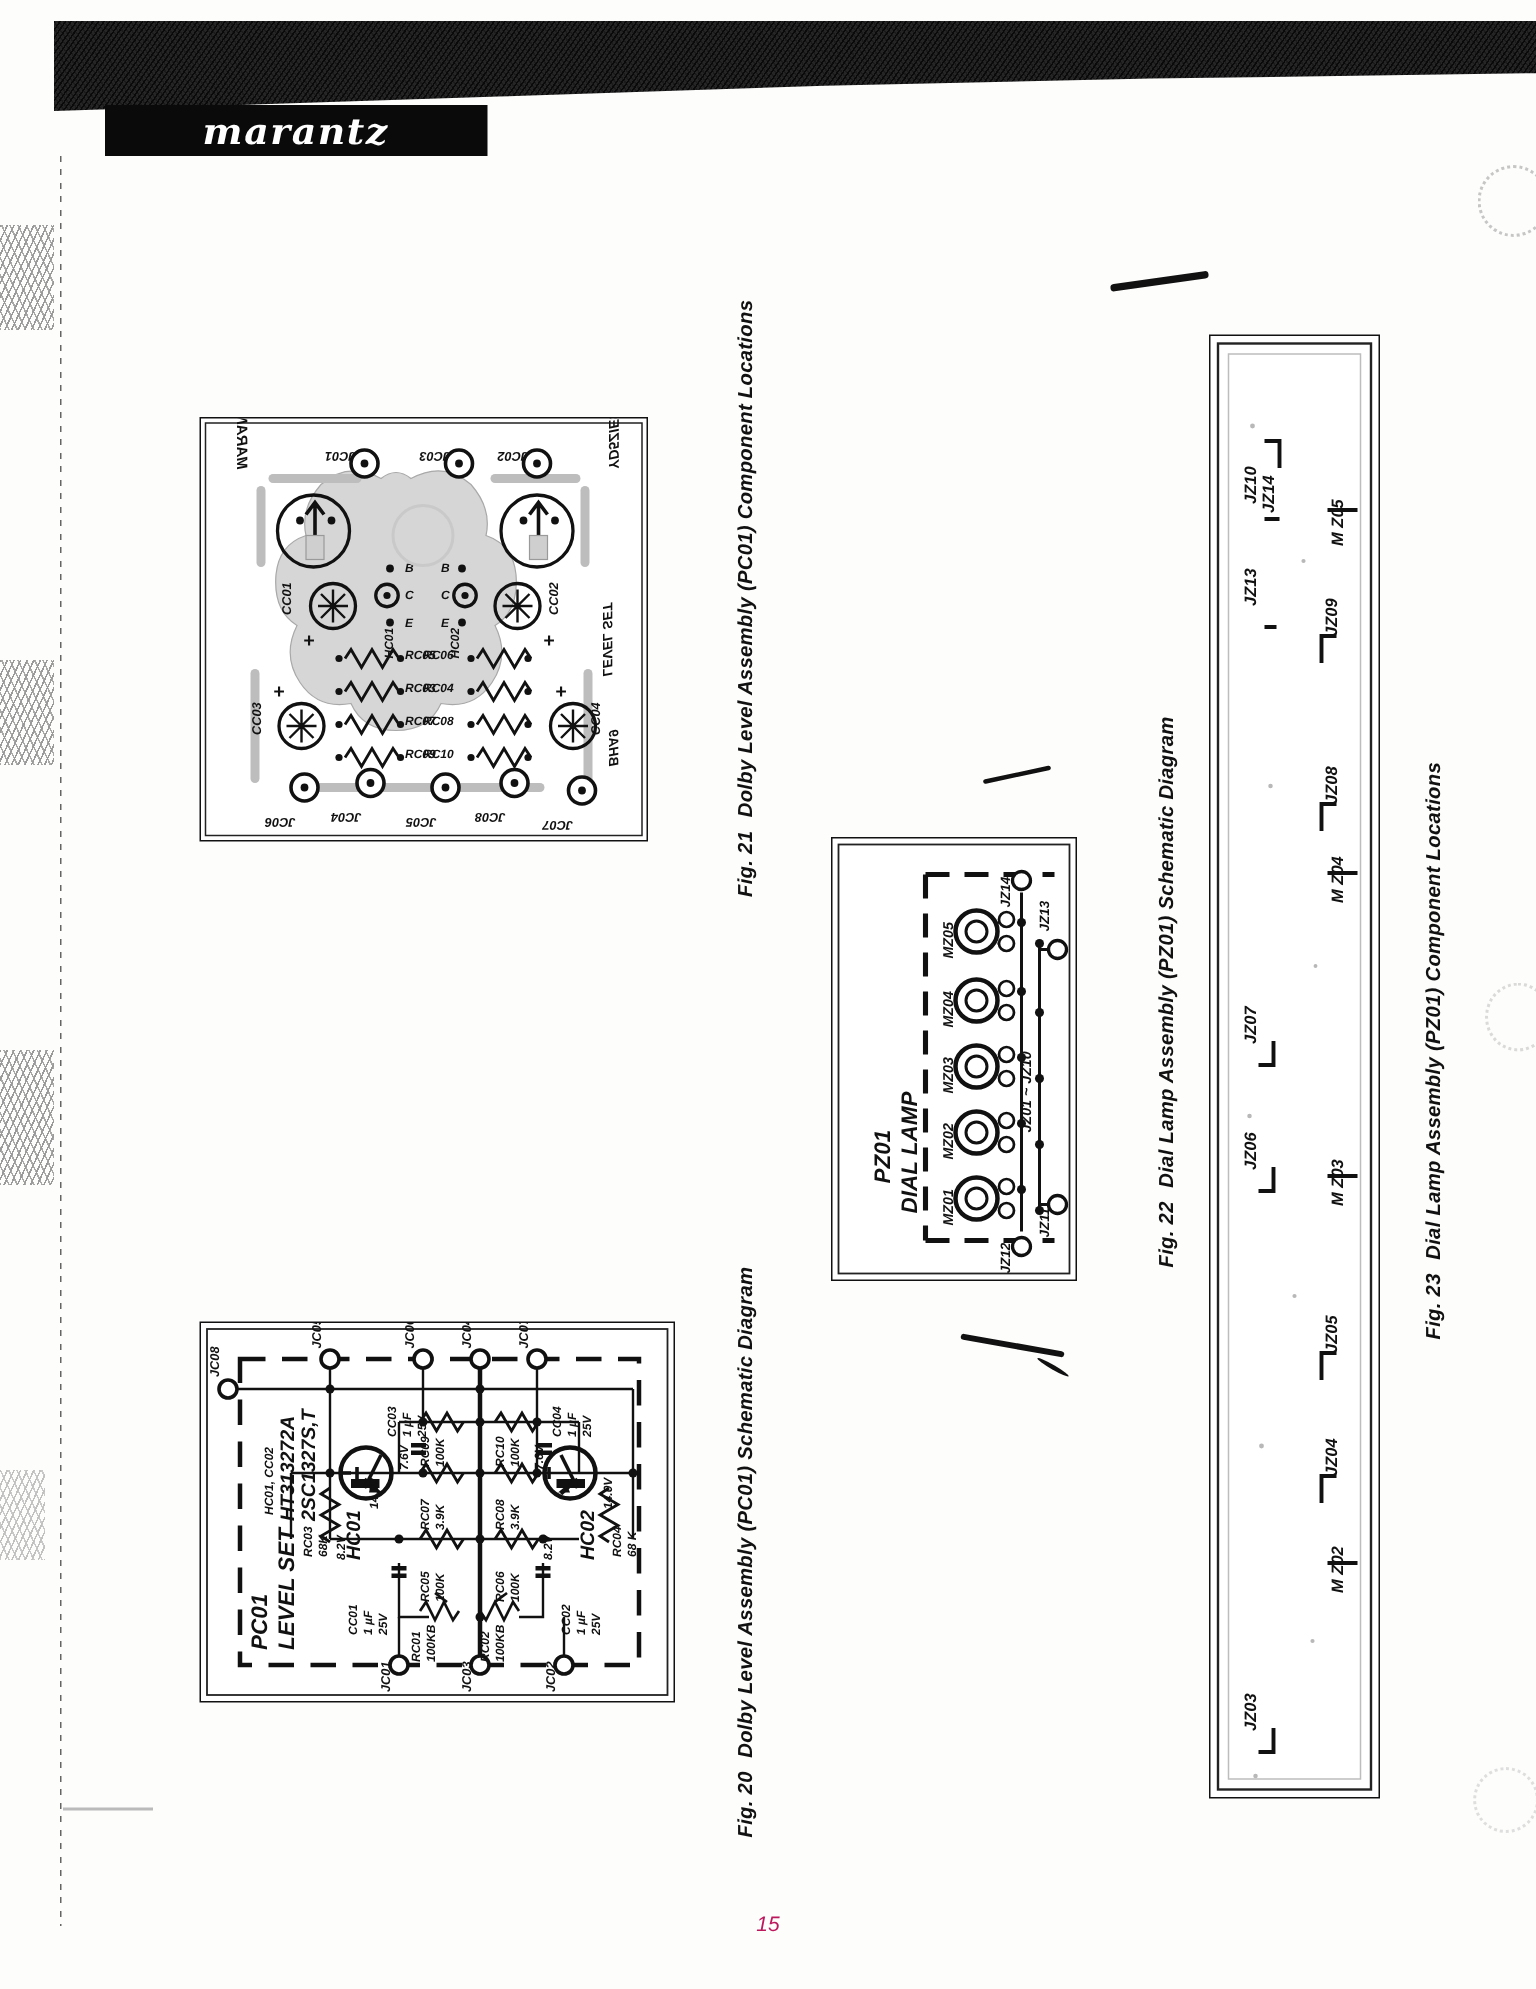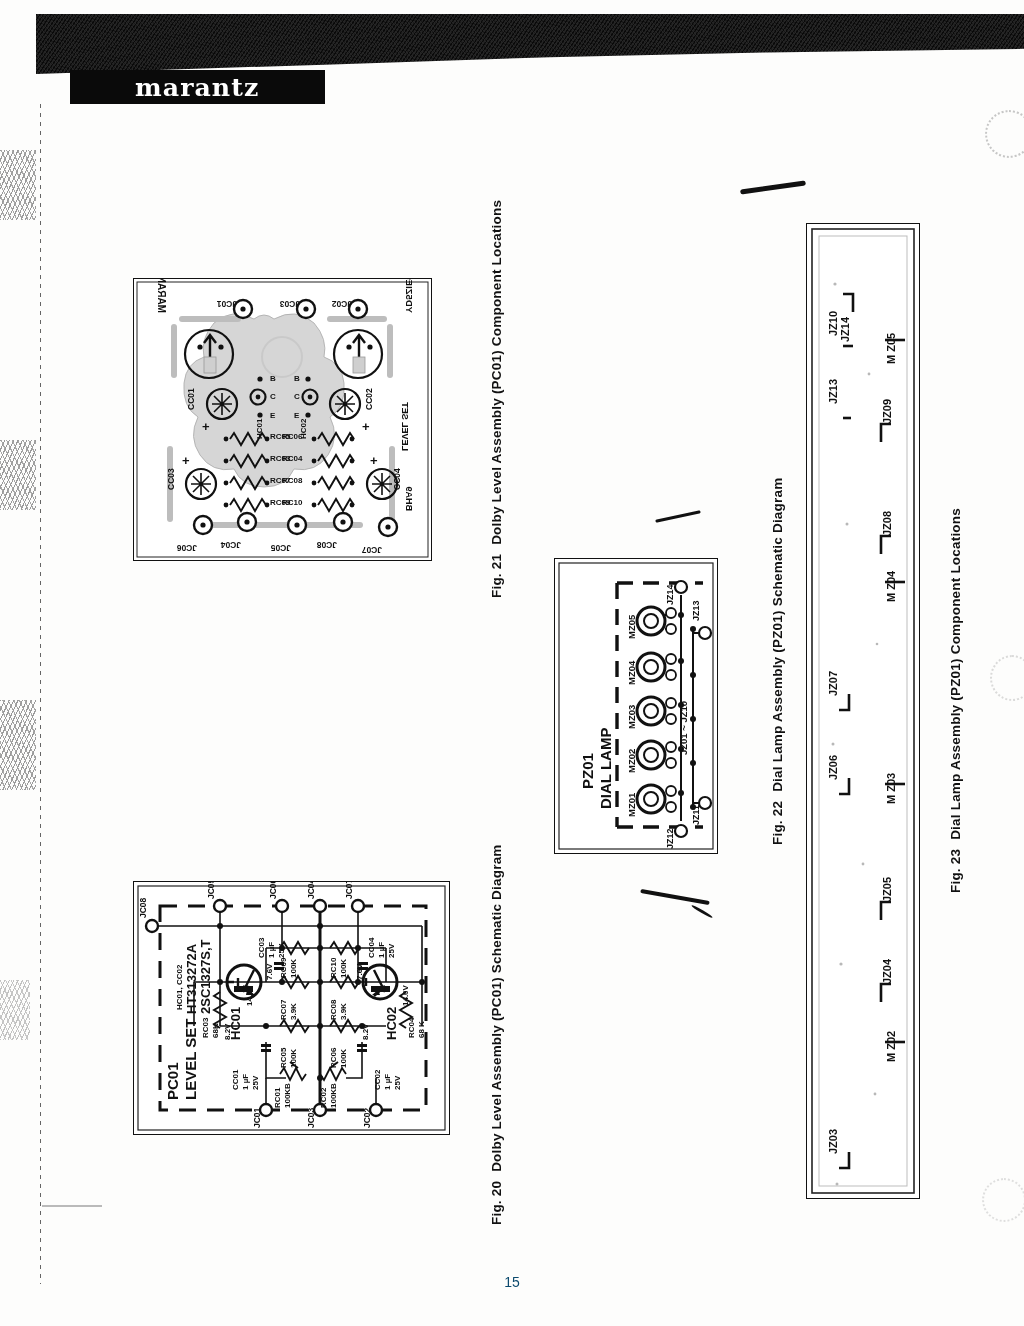--- a/index.html
+++ b/index.html
@@ -1,21 +1,21 @@
 <!DOCTYPE html>
 <html><head>
 <meta charset="utf-8">
 <style>
   html,body{margin:0;padding:0;background:#fff;}
   body{
     width:1024px;height:1326px;position:relative;overflow:hidden;
     font-family:"Liberation Sans", sans-serif;
     background:#fefefe;
   }
-  .page{position:absolute;inset:0;background:#fdfdfc;}
+  .page{position:absolute;inset:0;background:#fdfdfc;font-style:italic;}
 
   
   .scanband{
     position:absolute;left:36px;top:14px;width:988px;height:60px;
     background:
       repeating-linear-gradient(125deg, #000 0 1px, rgba(255,255,255,0) 1px 3px),
       repeating-linear-gradient(55deg, #111 0 1px, rgba(255,255,255,0) 1px 2.6px),
       #1d1d1d;
     opacity:.96;
     clip-path:polygon(0 0,100% 0,100% 58%,74% 64%,52% 72%,30% 84%,0 100%);
@@ -63,21 +63,21 @@
 
   
   .frame{position:absolute;border:1.6px solid #111;background:#fff;}
 
   
   .pcb{position:absolute;left:0;top:0;width:100%;height:100%;}
 
   
   .pageno{
     position:absolute;left:0;right:0;top:1274px;text-align:center;
-    font-size:14px;color:#0c4a6e;font-family:"Liberation Sans",sans-serif;
+    font-size:14px;color:#be185d;font-family:"Liberation Sans",sans-serif;
   }
 
   svg{display:block;}
 </style>
 </head>
 <body>
 
 <div class="page">
 
   <div class="scanband"></div>

